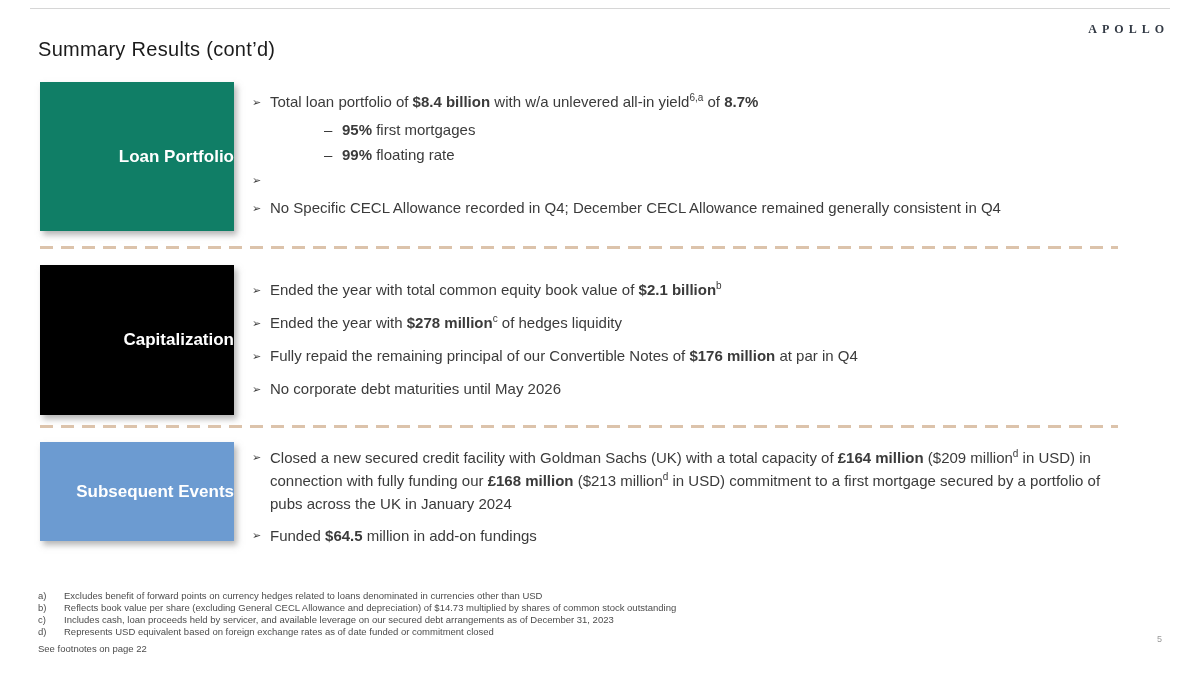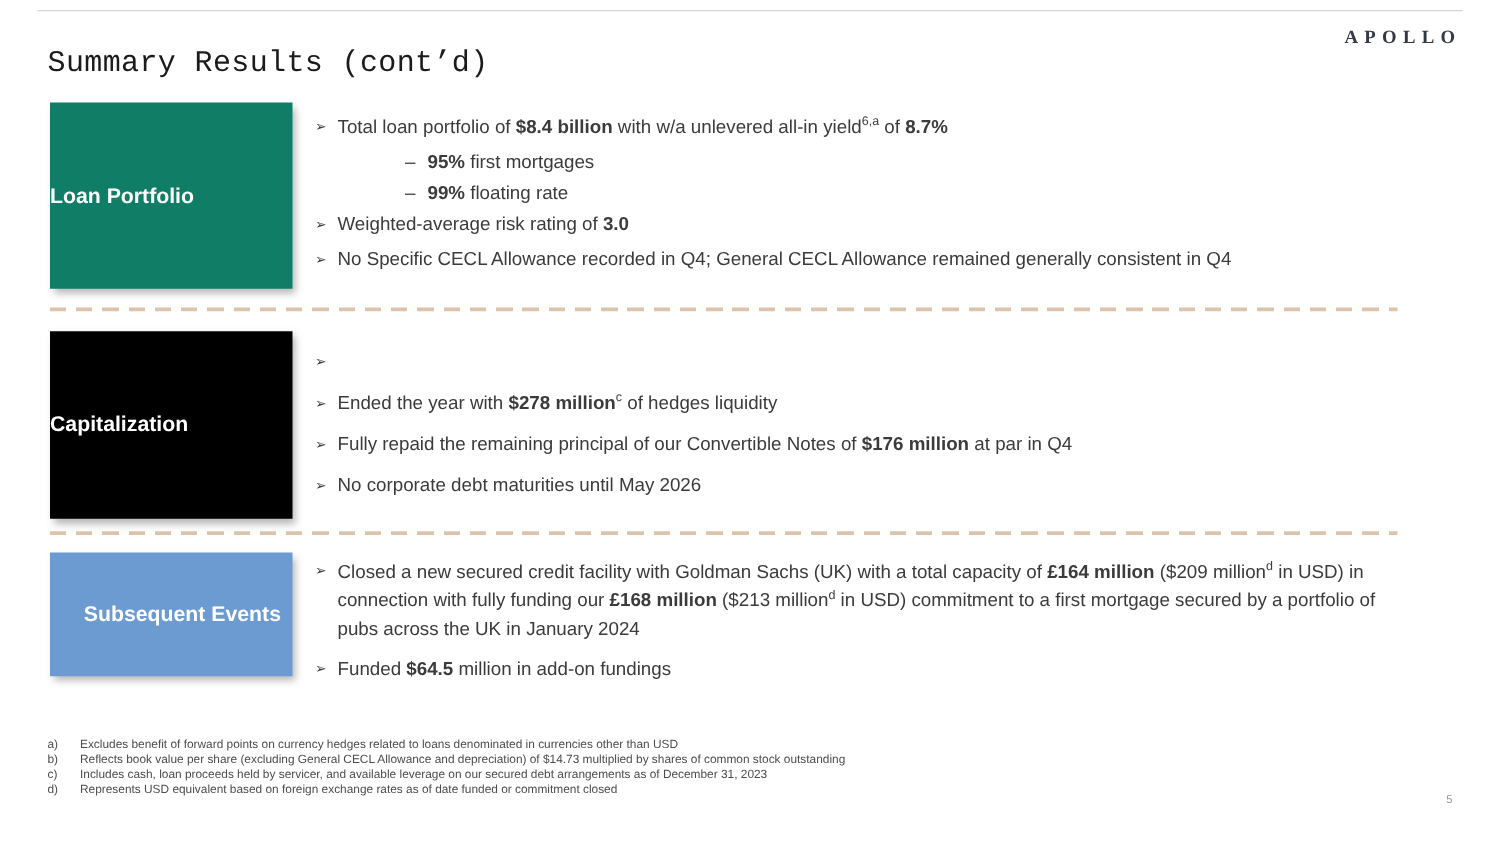--- a/index.html
+++ b/index.html
@@ -3,31 +3,31 @@
 <meta charset="utf-8">
 <style>
   * { margin:0; padding:0; box-sizing:border-box; }
   html,body { width:1200px; height:675px; }
   body { background:#ffffff; font-family:"Liberation Sans", sans-serif; position:relative; overflow:hidden; }
   .slide { position:absolute; inset:0; background:#ffffff; }
 
   .top-rule { position:absolute; top:8px; left:30px; right:30px; height:1px; background:#d6d6d6; }
 
   .logo { position:absolute; top:22px; right:31px; font-family:"Liberation Serif", serif;
-          font-size:15px; font-weight:700; letter-spacing:5px; color:#333a45;margin-left:15px; }
+          font-size:12px; font-weight:700; letter-spacing:5px; color:#333a45;margin-left:15px; }
 
-  .title { position:absolute; left:38px; top:38px; font-family:Liberation Mono, monospace;
-           font-weight:400; font-size:24px; color:#1b1b1b; letter-spacing:0.3px; }
+  .title { position:absolute; left:38px; top:38px; font-family:Liberation Sans, sans-serif;
+           font-weight:400; font-size:20px; color:#1b1b1b; letter-spacing:0.3px; }
 
   .section { position:absolute; left:40px; right:42px; display:flex; align-items:flex-start; }
   .sec-0 { top:82px; }
   .sec-1 { top:265px; }
   .sec-2 { top:442px; }
 
-  .label-box { width:194px; flex:0 0 194px; display:flex; align-items:center; justify-content:flex-start;
+  .label-box { width:194px; flex:0 0 194px; display:flex; align-items:center; justify-content:flex-end;
                color:#ffffff; font-weight:700; font-size:17px; text-align:center;
                box-shadow:3px 4px 6px rgba(110,110,110,0.5); }
   .sec-0 .label-box { height:149px; }
   .sec-1 .label-box { height:150px; }
   .sec-2 .label-box { height:99px; }
 
   .bullets { flex:1; margin-left:18px; max-width:880px; }
   .sec-0 .bullets { padding-top:10px; }
   .sec-1 .bullets { padding-top:15px; }
   .sec-2 .bullets { padding-top:4px; }
@@ -74,38 +74,38 @@
         <div class="bullet l2">
           <span class="marker">–</span>
           <span class="bullet-text"><span class="seg-b">95%</span><span> first mortgages</span></span>
         </div>
         <div class="bullet l2">
           <span class="marker">–</span>
           <span class="bullet-text"><span class="seg-b">99%</span><span> floating rate</span></span>
         </div>
         <div class="bullet l1">
           <span class="marker">➢</span>
-          <span class="bullet-text"><span>Weighted-average risk rating of </span><span class="seg-b">3.0</span></span>
         </div>
         <div class="bullet l1">
           <span class="marker">➢</span>
-          <span class="bullet-text"><span>No Specific CECL Allowance recorded in Q4; General CECL Allowance remained generally consistent in Q4</span></span>
+          <span class="bullet-text"><span>No Specific CECL Allowance recorded in Q4; December CECL Allowance remained generally consistent in Q4</span></span>
         </div>
       </div>
   </section>
 
   <div class="divider div-0" style="background: repeating-linear-gradient(to right, rgb(220, 195, 171) 0px, rgb(220, 195, 171) 13px, transparent 13px, transparent 21px);"></div>
 
   <section class="section sec-1">
     <div class="label-box" style="background: #000000;">
       <span class="box-label">Capitalization</span>
     </div>
     <div class="bullets">
         <div class="bullet l1">
           <span class="marker">➢</span>
+          <span class="bullet-text"><span>Ended the year with total common equity book value of </span><span class="seg-b">$2.1 billion</span><sup>b</sup></span>
         </div>
         <div class="bullet l1">
           <span class="marker">➢</span>
           <span class="bullet-text"><span>Ended the year with </span><span class="seg-b">$278 million</span><sup>c</sup><span> of hedges liquidity</span></span>
         </div>
         <div class="bullet l1">
           <span class="marker">➢</span>
           <span class="bullet-text"><span>Fully repaid the remaining principal of our Convertible Notes of </span><span class="seg-b">$176 million</span><span> at par in Q4</span></span>
         </div>
         <div class="bullet l1">
@@ -143,16 +143,17 @@
         <span>Reflects book value per share (excluding General CECL Allowance and depreciation) of $14.73 multiplied by shares of common stock outstanding</span>
       </div>
       <div class="footnote">
         <span class="fn-label">c)</span>
         <span>Includes cash, loan proceeds held by servicer, and available leverage on our secured debt arrangements as of December 31, 2023</span>
       </div>
       <div class="footnote">
         <span class="fn-label">d)</span>
         <span>Represents USD equivalent based on foreign exchange rates as of date funded or commitment closed</span>
       </div>
+      <div class="fn-ref">See footnotes on page 22</div>
     </div>
 
   <div class="page-number">5</div>
 </div>
 
 </body></html>

